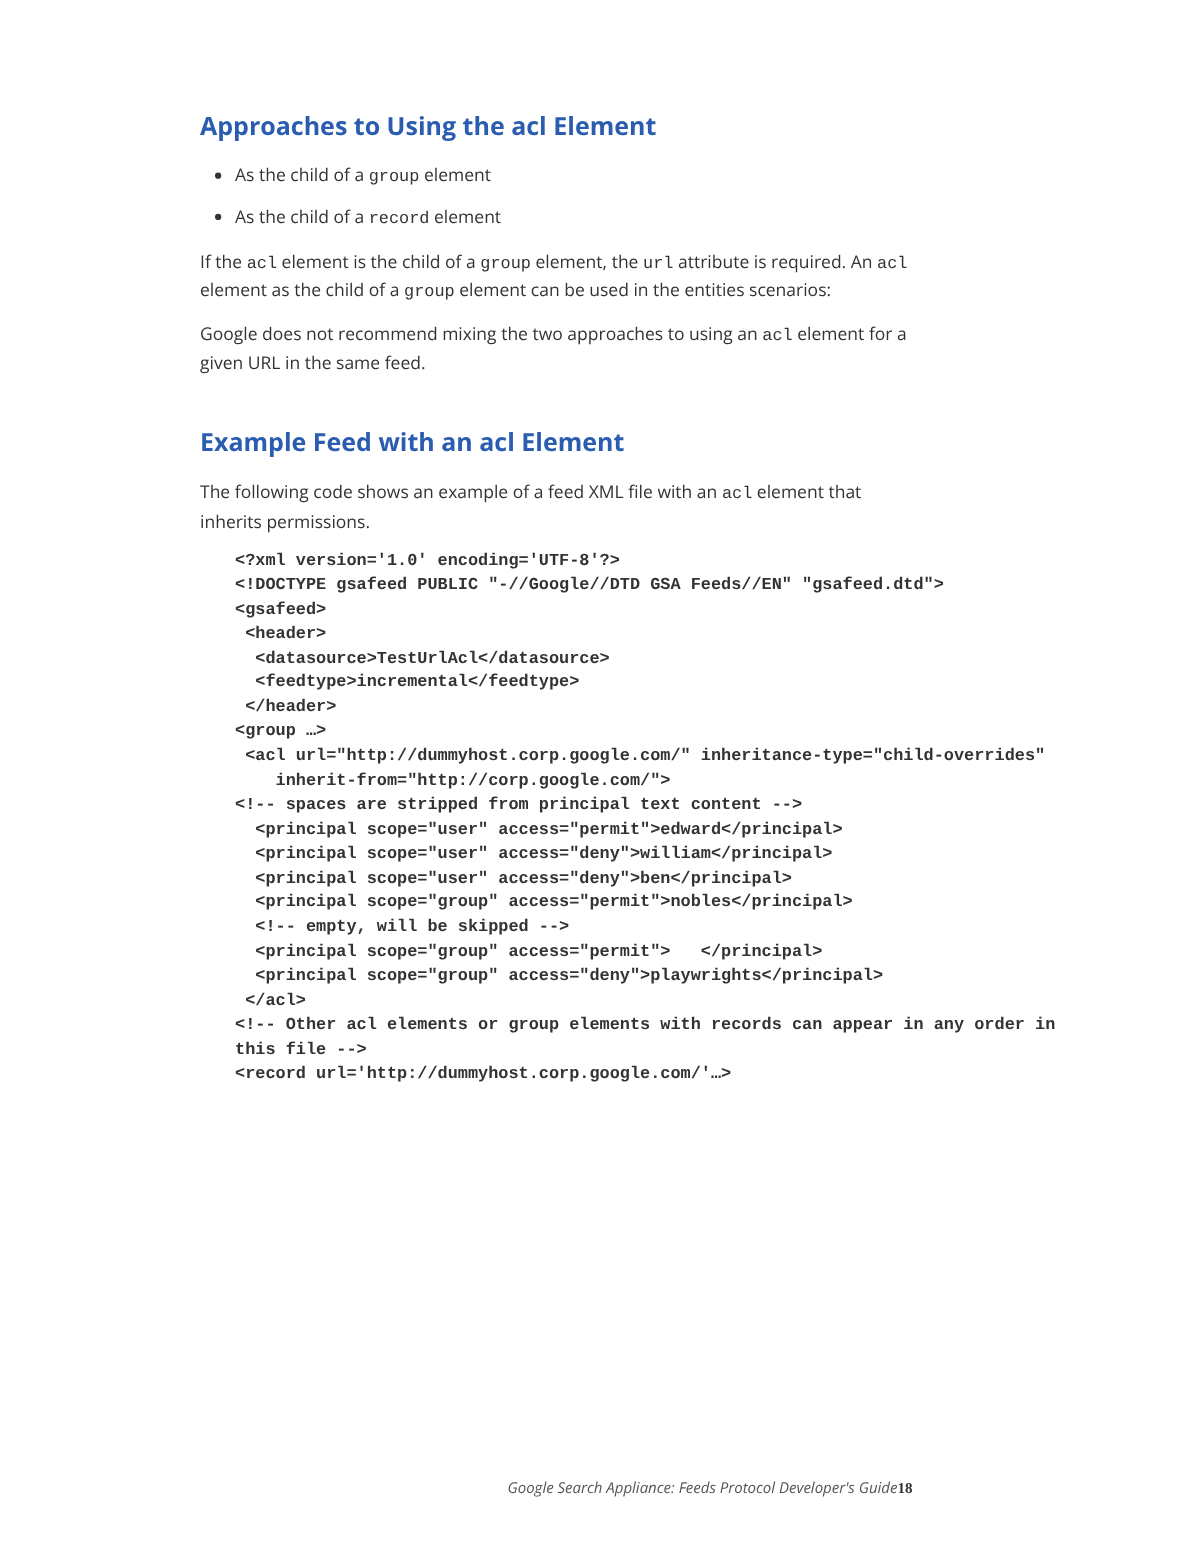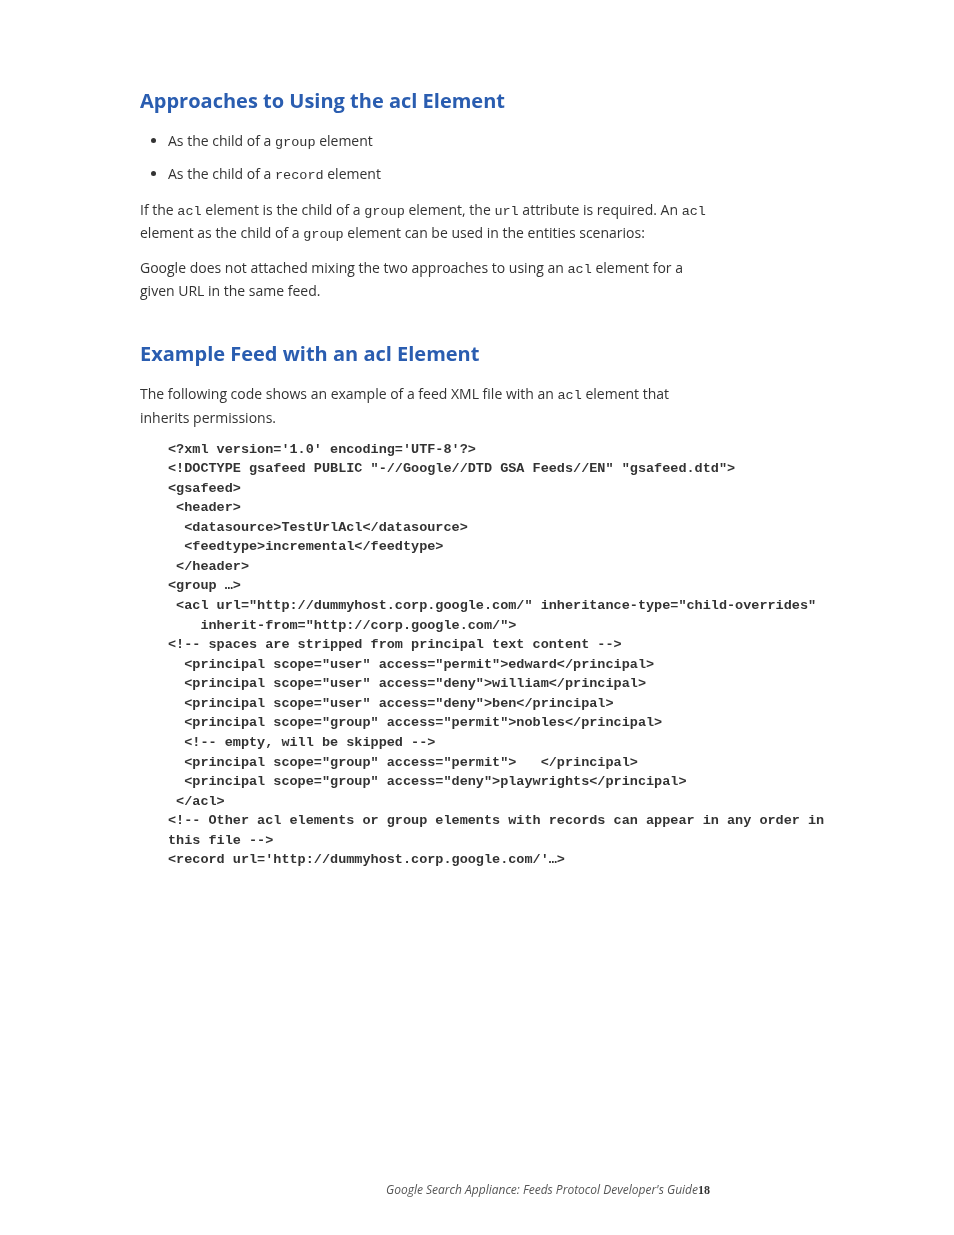--- a/index.html
+++ b/index.html
@@ -10,20 +10,21 @@
     margin: 0;
     padding: 0;
     background: #fff;
   }
   .page {
     width: 840px;
     height: 1235px;
     box-sizing: border-box;
     padding: 80px 130px 40px 140px;
     position: relative;
+    margin-left: 20px;
   }
   h2 {
     color: #2a5db0;
     font-size: 20px;
     font-weight: 700;
     margin: 6px 0 14px 0;
   }
   p {
     margin: 0 0 12px 0;
     color: #333;
@@ -86,21 +87,21 @@
     </li>
   </ul>
 
   <p>
     <span>If the </span><code class="inline">acl</code><span> element is the child of a </span><code class="inline">group</code><span> element, the </span><code class="inline">url</code><span> attribute is required. An </span><code class="inline">acl</code><span> element as the child of a </span><code class="inline">group</code><span> element can be used in the entities scenarios:</span>
   </p>
 
 
 
   <p>
-    <span>Google does not attached mixing the two approaches to using an </span><code class="inline">acl</code><span> element for a given URL in the same feed.</span>
+    <span>Google does not recommend mixing the two approaches to using an </span><code class="inline">acl</code><span> element for a given URL in the same feed.</span>
   </p>
 
   <div class="section2">
     <h2>Example Feed with an acl Element</h2>
 
     <p>
       <span>The following code shows an example of a feed XML file with an </span><code class="inline">acl</code><span> element that inherits permissions.</span>
     </p>
 
     <pre class="codeblock">&lt;?xml version='1.0' encoding='UTF-8'?&gt;

